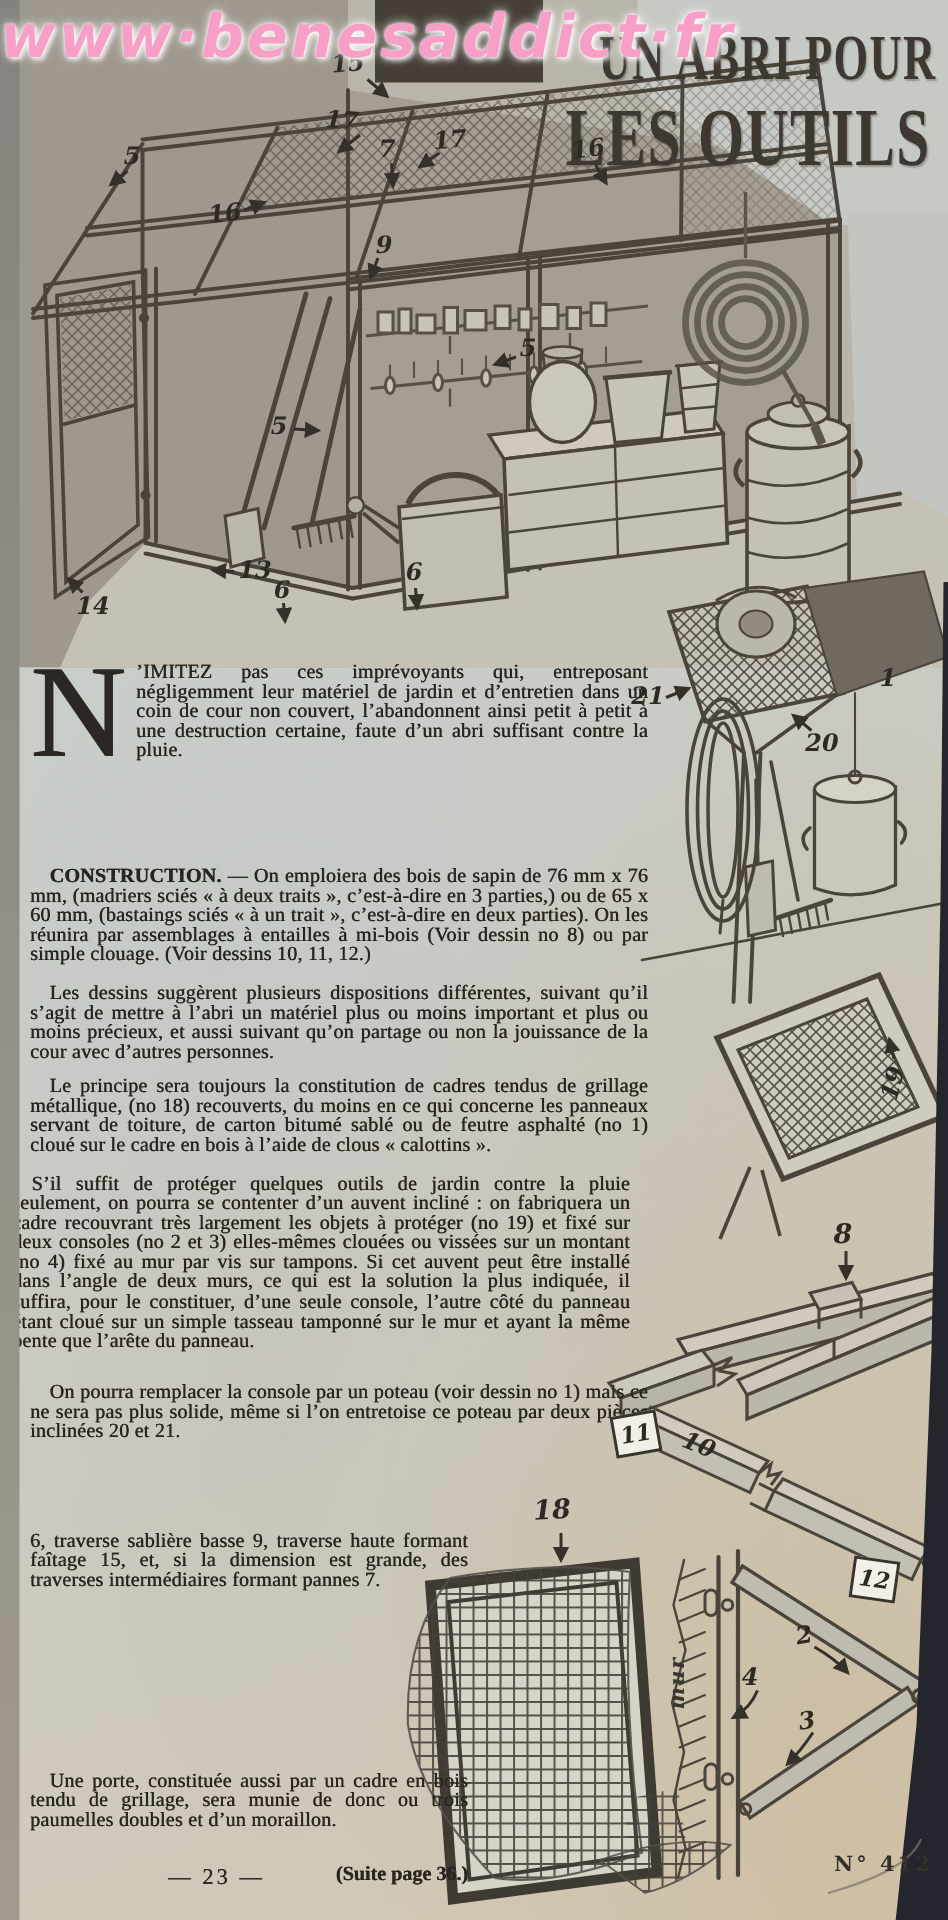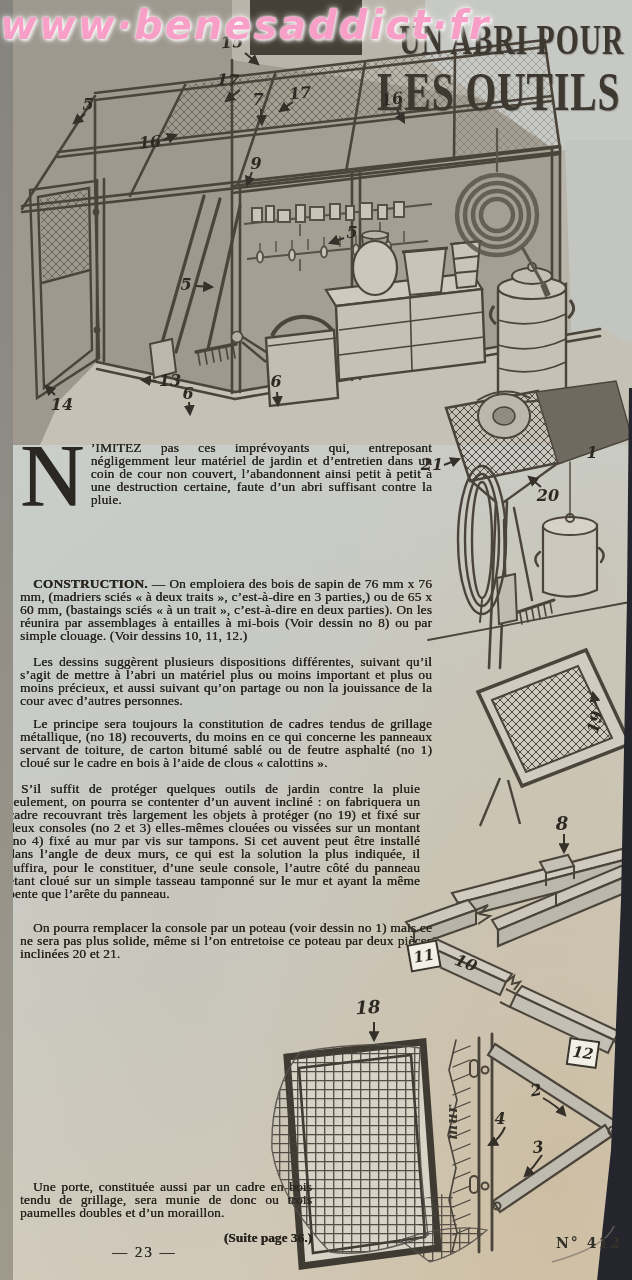--- a/index.html
+++ b/index.html
@@ -26,21 +26,21 @@
   .title2{top:60px;right:12px;font-size:44px;transform:scale(.9,1.25);transform-origin:top right;}
   .para{position:absolute;z-index:5;font-size:13.4px;line-height:13.1px;text-align:justify;
     color:#29261f;letter-spacing:.15px;text-shadow:.3px 0 0 #29261f;}
   .para p{margin:0;}
   .ind p{text-indent:13px;}
   .ind2{text-indent:40px !important;}
   .dropcap{float:left;font-size:88px;line-height:62px;padding:4px 7px 0 0;
     color:#2b2823;text-shadow:1.2px 0 0 #2b2823;}
   .bold{font-weight:bold;}
   .suite{position:absolute;z-index:5;font-size:13.4px;font-weight:bold;color:#29261f;
-    text-align:right;text-shadow:.3px 0 0 #29261f;}
+    text-align:right;text-shadow:.3px 0 0 #29261f;margin-top:11px;}
   .pagenum{position:absolute;z-index:5;font-size:15px;color:#2c2a25;letter-spacing:2px;
     text-shadow:.3px 0 0 #2c2a25;}
   .lbl{position:absolute;z-index:20;font-family:"DejaVu Serif",serif;font-style:italic;
     font-weight:bold;font-size:16px;color:#2e2a23;transform:translate(-50%,-50%) rotate(var(--r,0deg));
     white-space:nowrap;}
   .lbl.big{font-size:18px;}
   .tag{position:absolute;z-index:20;width:27px;height:24px;background:#f2efe6;
     border:2px solid #3a352c;display:flex;align-items:center;justify-content:center;
     font-family:"DejaVu Serif",serif;font-style:italic;font-weight:bold;font-size:15px;
     color:#2e2a23;transform:translate(-50%,-50%) rotate(var(--r,0deg));}
@@ -359,20 +359,23 @@
 
   <div class="para ind" style="left:8px;top:782px;width:412px">
     <p><span>S’il suffit de protéger quelques outils de jardin contre la pluie seulement, on pourra se contenter d’un auvent incliné : on fabriquera un cadre recouvrant très largement les objets à protéger (no 19) et fixé sur deux consoles (no 2 et 3) elles-mêmes clouées ou vissées sur un montant (no 4) fixé au mur par vis sur tampons. Si cet auvent peut être installé dans l’angle de deux murs, ce qui est la solution la plus indiquée, il suffira, pour le constituer, d’une seule console, l’autre côté du panneau étant cloué sur un simple tasseau tamponné sur le mur et ayant la même pente que l’arête du panneau.</span></p>
   </div>
 
   <div class="para ind" style="left:20px;top:921px;width:412px">
     <p><span>On pourra remplacer la console par un poteau (voir dessin no 1) mais ce ne sera pas plus solide, même si l’on entretoise ce poteau par deux pièces inclinées 20 et 21.</span></p>
   </div>
 
 
+  <div class="para" style="left:20px;top:1020px;width:292px">
+    <p><span>6, traverse sablière basse 9, traverse haute formant faîtage 15, et, si la dimension est grande, des traverses intermédiaires formant pannes 7.</span></p>
+  </div>
 
 
   <div class="para ind" style="left:20px;top:1180px;width:292px">
     <p><span>Une porte, constituée aussi par un cadre en bois tendu de grillage, sera munie de donc ou trois paumelles doubles et d’un moraillon.</span></p>
   </div>
 
   <div class="suite" style="left:20px;top:1230px;width:292px">(Suite page 36.)</div>
 
   <div class="pagenum" style="left:112px;top:1244px">— 23 —</div>
 

